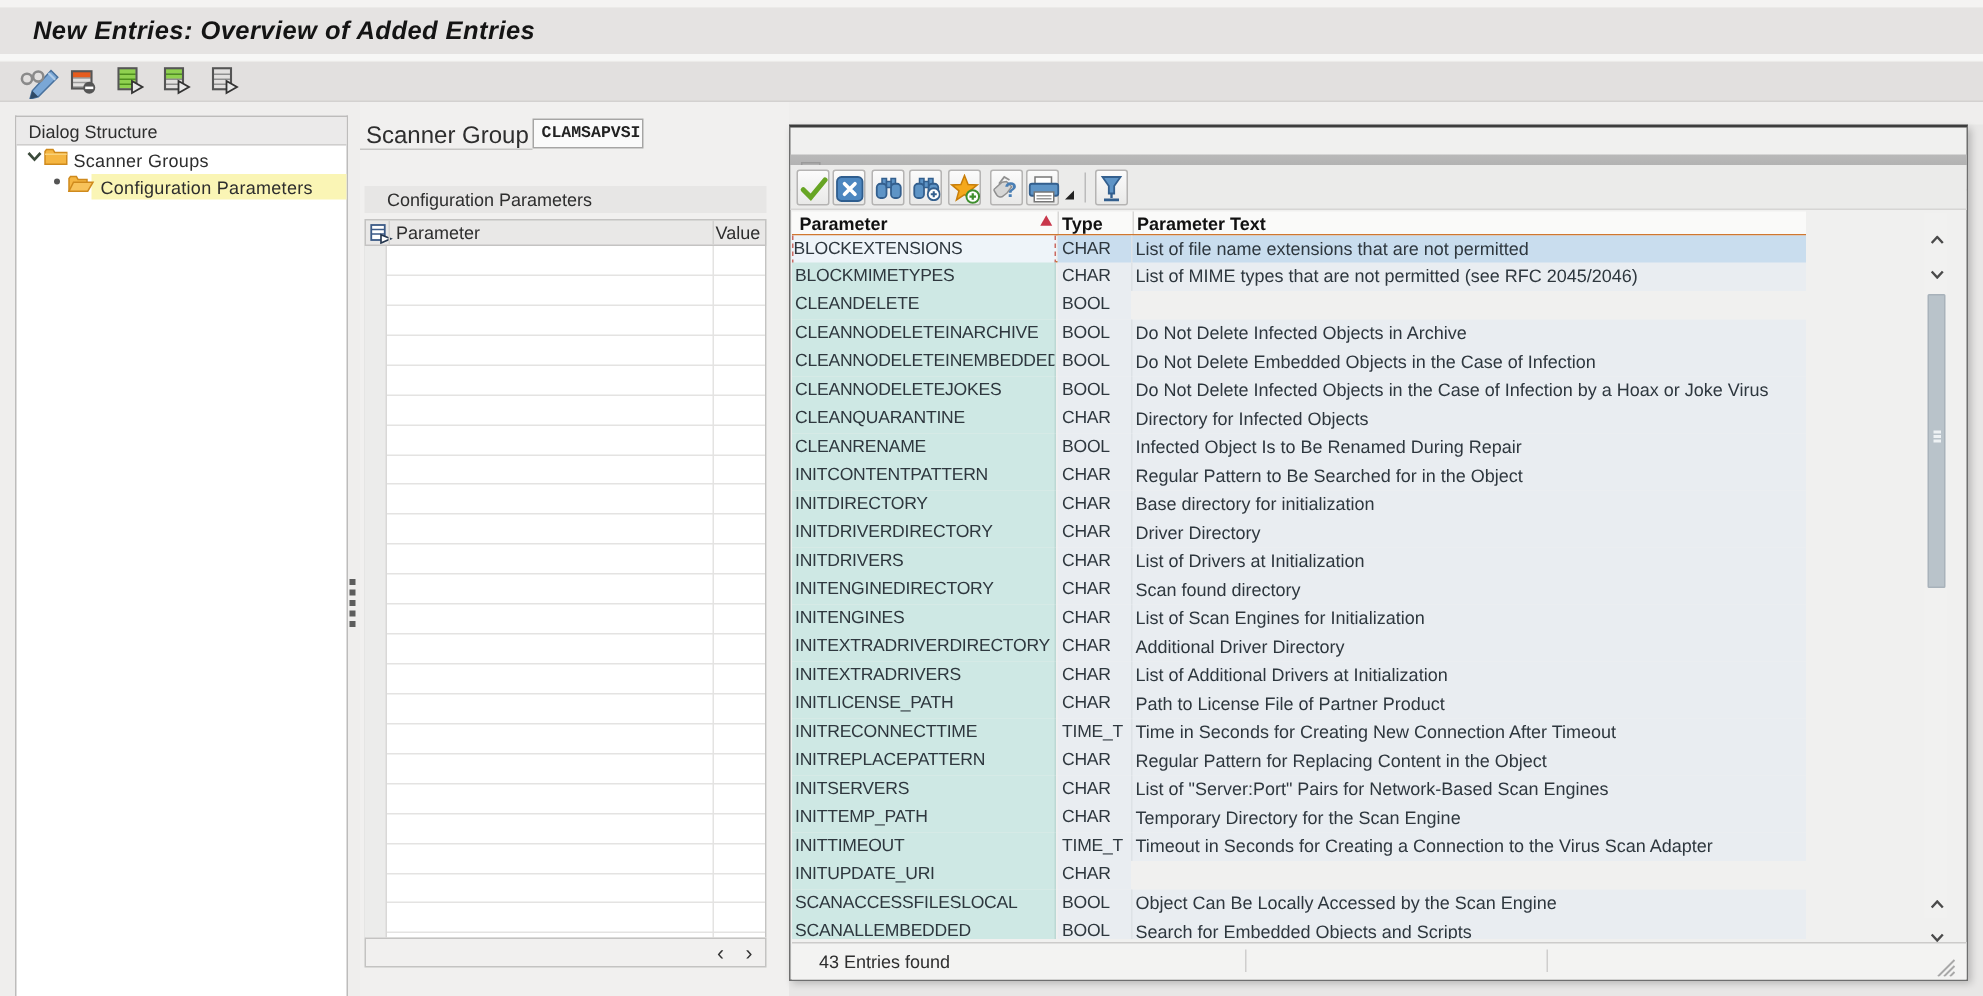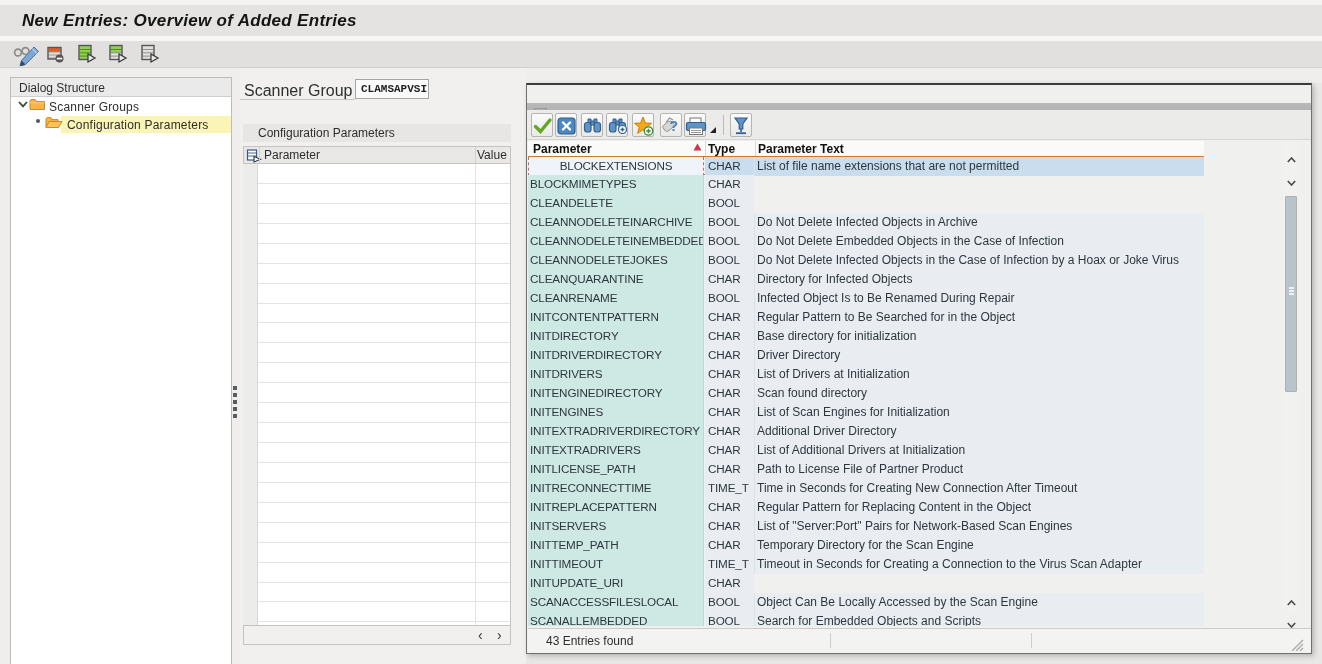--- a/index.html
+++ b/index.html
@@ -36,21 +36,21 @@
 #dtitle .cls { position:absolute; left:762px; top:4px; font-size:13px; color:#e0e0e0; }
 #dtools { position:absolute; left:0; top:25px; width:100%; height:30px; background:#ebebea; border-bottom:1px solid #d6d5d4; }
 .dbtn { position:absolute; top:3px; width:22px; height:24px; background:linear-gradient(#fbfbfb,#e9e9e8); border:1px solid #b5b4b3; border-radius:2px; }
 .dhead { position:absolute; height:16px; font-size:12px; font-weight:bold; color:#111; }
 #dbody { position:absolute; left:1px; top:71.2px; width:676px; height:470.3px; overflow:hidden; }
 .drow { position:absolute; left:0px; width:676px; height:19px; font-size:12px; color:#2e373e; }
 .drow div { position:absolute; top:0; height:19px; line-height:18.8px; white-space:nowrap; overflow:hidden; }
 .drow .c1 { left:0; width:176px; background:#cee8e4; padding-left:2px; border-right:1px solid #bcd8d4; font-size:11.7px; letter-spacing:-0.15px; }
 .drow .c2 { left:177px; width:49px; background:#e9edf1; padding-left:3px; font-size:11.7px; letter-spacing:-0.15px; }
 .drow .c3 { left:226px; width:450px; background:#e9edf1; padding-left:2px; border-left:1px solid #dde2e6; }
-.drow.sel .c1 { background:#eef4f9; border-left:1px dashed #c96a63; border-right:1px dashed #c96a63; padding-left:0;text-align:center; }
+.drow.sel .c1 { background:#eef4f9; border-left:1px dashed #c96a63; border-right:1px dashed #c96a63; padding-left:0; }
 .drow.sel .c2, .drow.sel .c3 { background:#c9ddee; }
 .drow.sel { border-top:1px solid #d0772f; border-bottom:1px solid #d0772f; }
 #dsb { position:absolute; left:756px; top:57px; width:15px; height:470px; background:#f1f1f0; }
 .sbarrow { position:absolute; left:758px; width:12px; height:14px; }
 .sbarrow svg { margin:4px auto 0; display:block; }
 #dthumb { position:absolute; left:757.5px; top:111px; width:12px; height:196px; background:#b9c3ca; border:1px solid #a8b2ba; border-radius:1px; }
 #dthumb .grip { position:absolute; left:3px; width:5px; height:2px; background:#eef2f4; }
 #dstatus { position:absolute; left:1px; top:543px; width:783px; height:25px; background:#f3f3f2; border-top:1px solid #cccbca;text-align:center; }
 #dstatus .txt { position:absolute; left:18px; top:5px; font-size:12px; color:#2e2e2e; }
 #dstatus .sep { position:absolute; top:4px; width:1px; height:15px; background:#cfcecd; }
@@ -292,20 +292,21 @@
     </svg>
   <div id="dbody">
 <div class="drow sel" style="top:0.0px">
         <div class="c1">BLOCKEXTENSIONS</div>
         <div class="c2">CHAR</div>
         <div class="c3">List of file name extensions that are not permitted</div>
       </div>
 <div class="drow" style="top:19.0px">
         <div class="c1">BLOCKMIMETYPES</div>
         <div class="c2">CHAR</div>
+        <div class="c3">List of MIME types that are not permitted (see RFC 2045/2046)</div>
       </div>
 <div class="drow" style="top:38.0px">
         <div class="c1">CLEANDELETE</div>
         <div class="c2">BOOL</div>
       </div>
 <div class="drow" style="top:57.0px">
         <div class="c1">CLEANNODELETEINARCHIVE</div>
         <div class="c2">BOOL</div>
         <div class="c3">Do Not Delete Infected Objects in Archive</div>
       </div>

